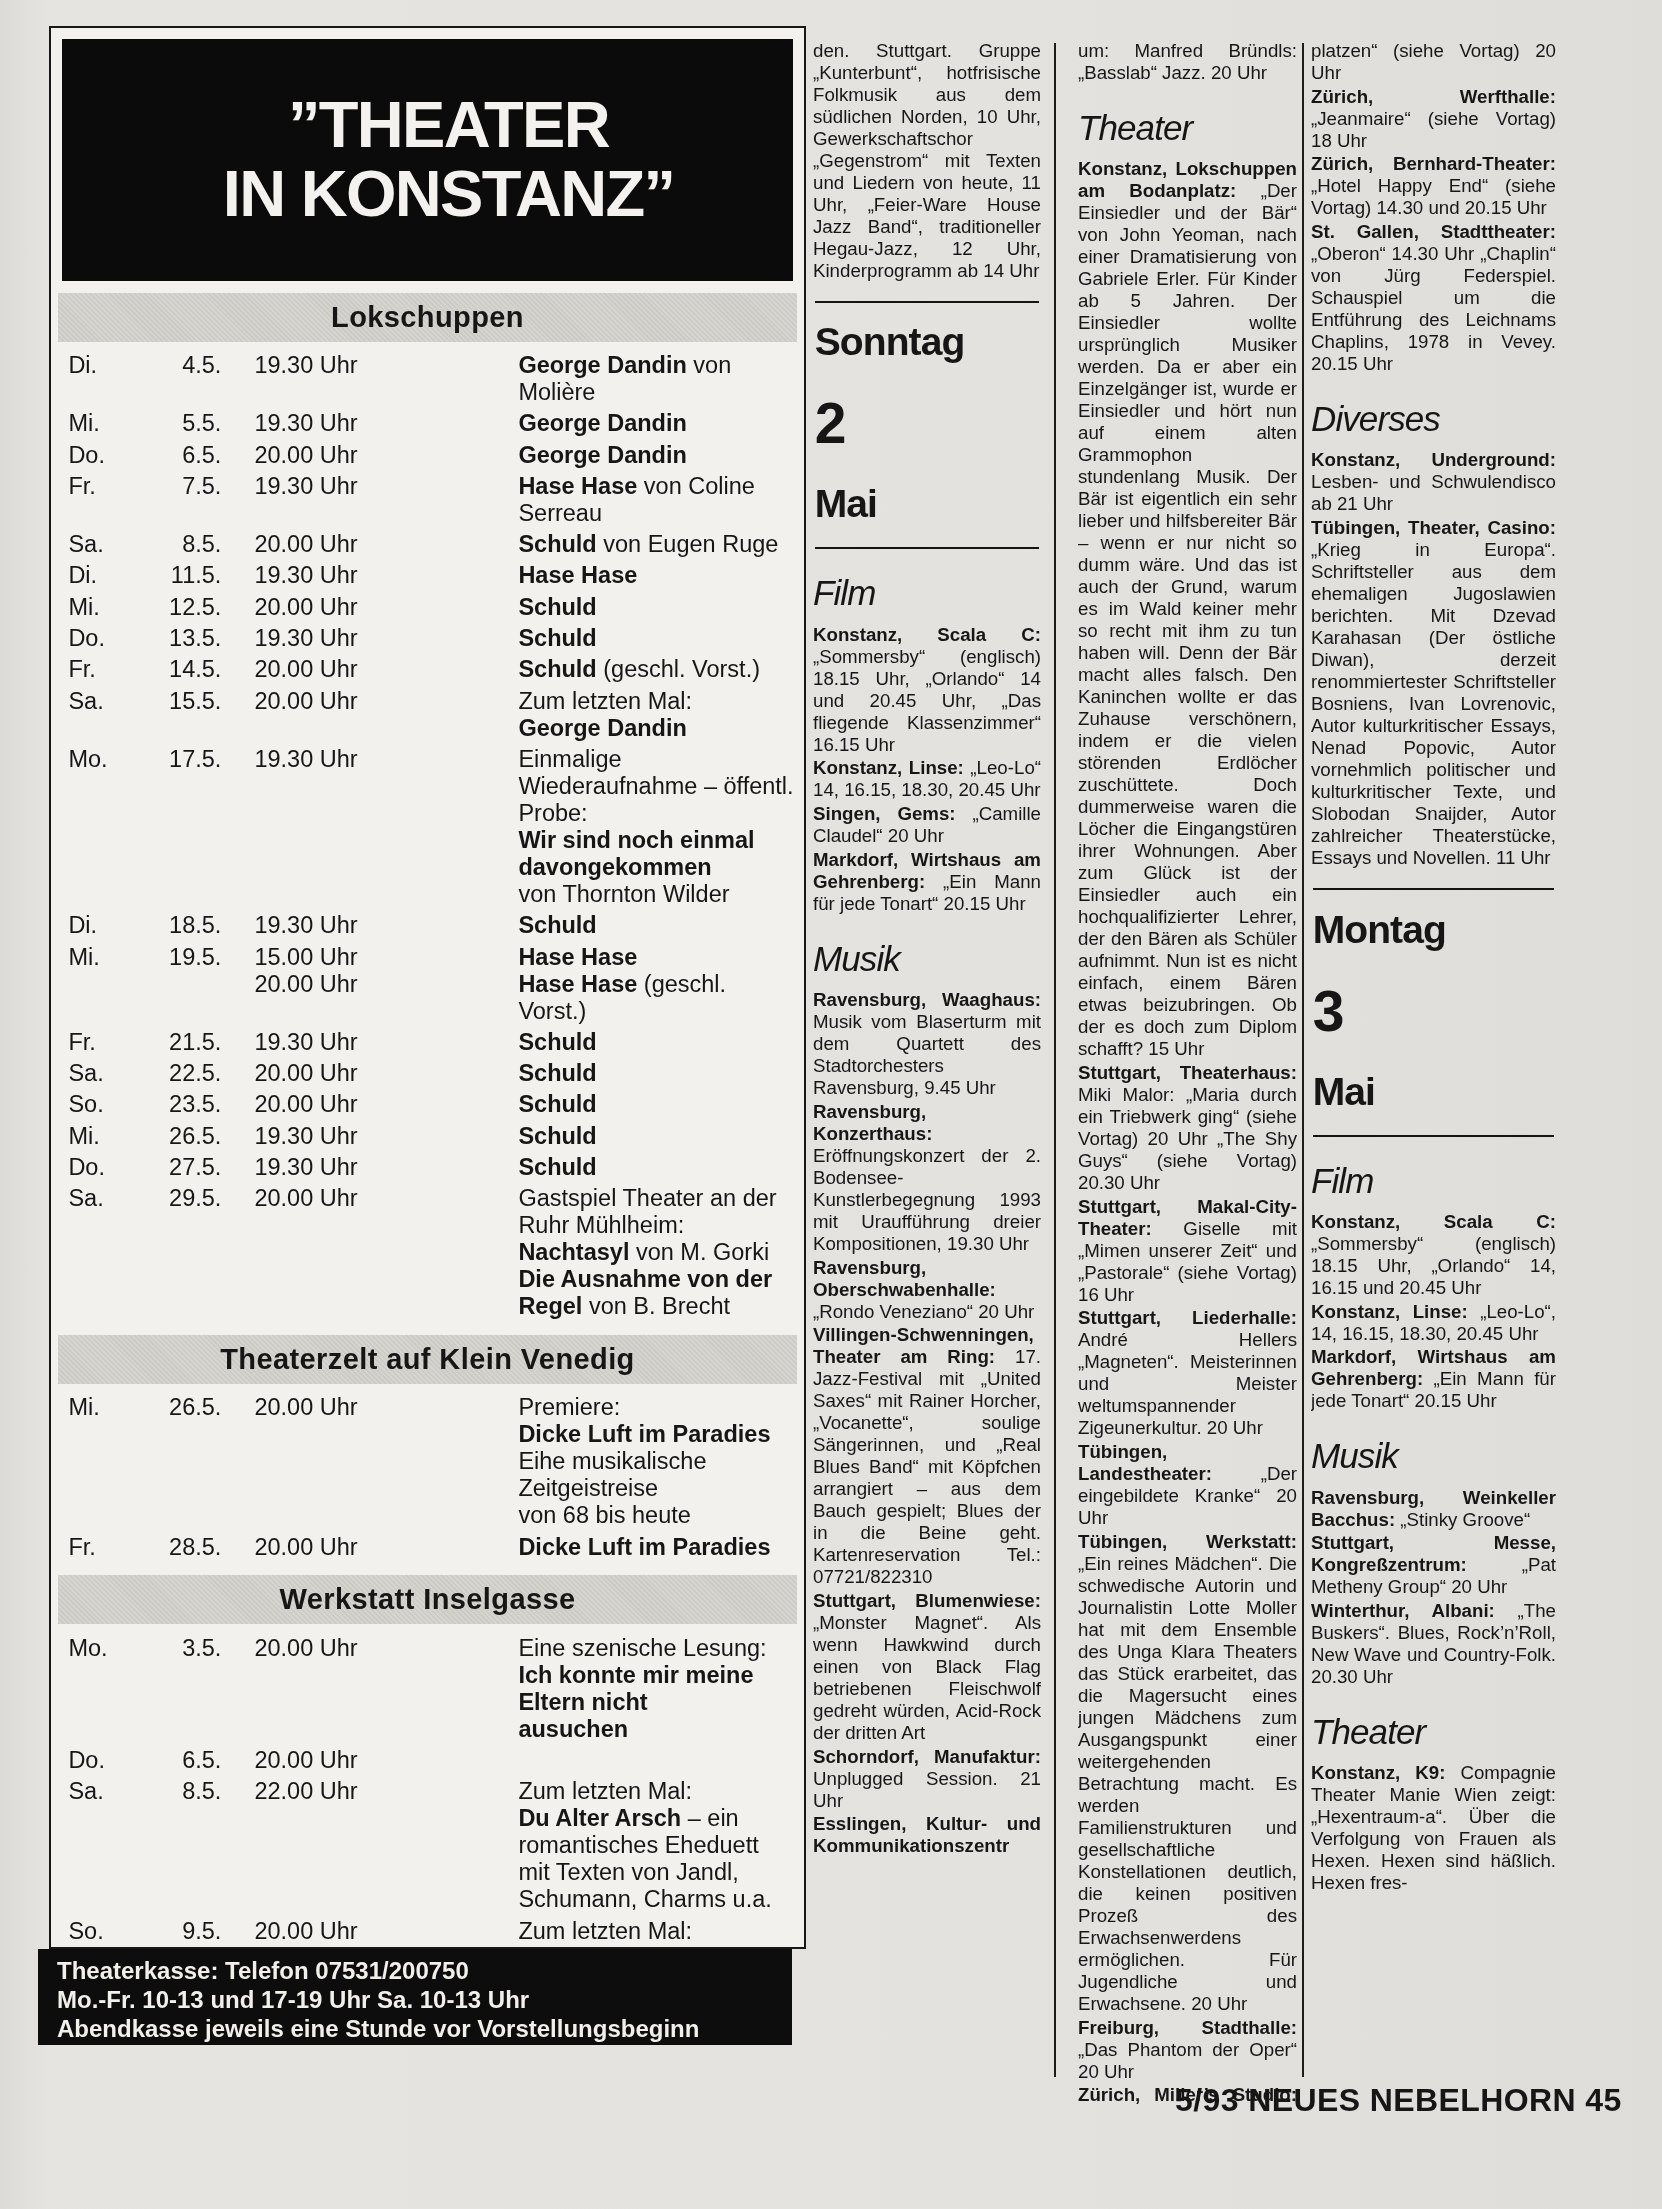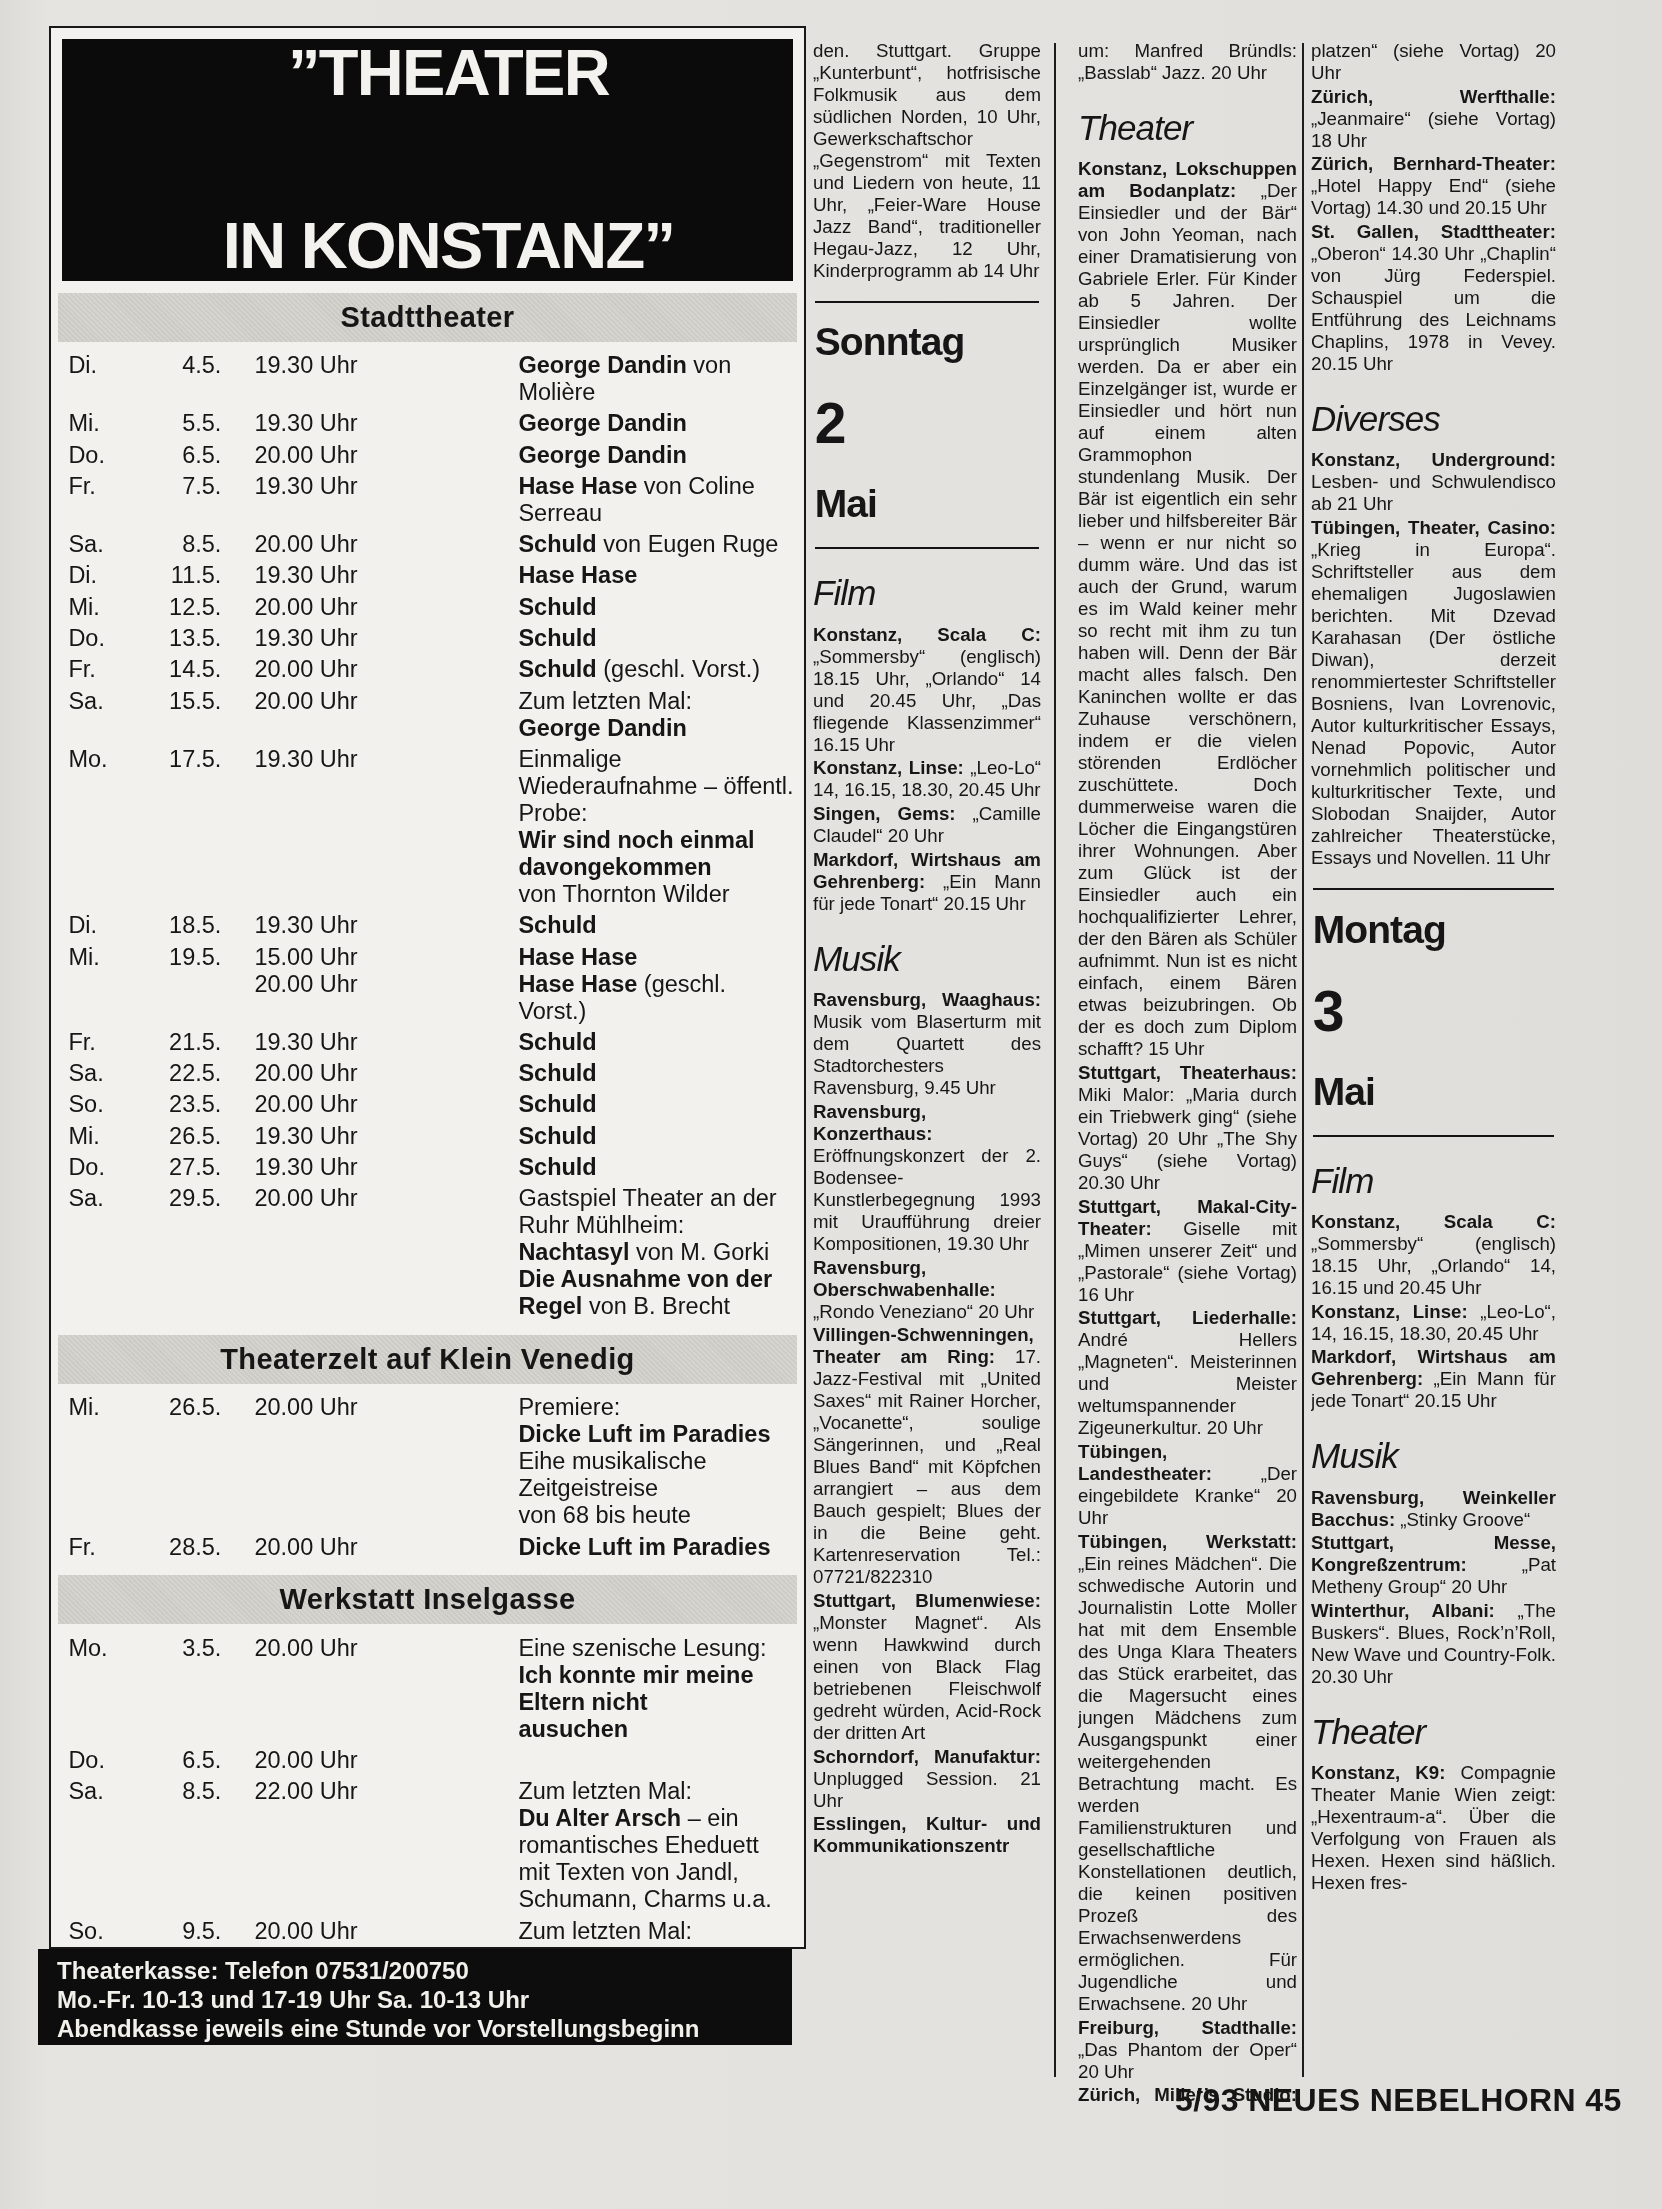--- a/index.html
+++ b/index.html
@@ -15,21 +15,21 @@
     background:linear-gradient(90deg,#dddbd7 0,#e6e4e0 3%,#e4e2de 60%,#dfddd9 100%);
     overflow:hidden;
   }
   
   .left-box{
     position:absolute;left:49px;top:26px;width:753px;height:1919px;
     border:2.6px solid #181818;background:#f3f1ed;overflow:hidden;
   }
   .banner{
     margin:11.3px;height:242px;background:#0b0b0b;color:#f4f2ee;
-    display:flex;flex-direction:column;align-items:center;justify-content:space-between;
+    display:flex;flex-direction:column;align-items:center;justify-content:center;
     padding-left:42px;
   }
   .banner .t1,.banner .t2{
     font-weight:700;font-size:65px;line-height:1.06;letter-spacing:-1.7px;
     white-space:nowrap;
   }
   .band{
     margin:8.7px 7px 5.2px 7px;height:49px;line-height:49px;text-align:center;
     font-weight:700;font-size:29px;letter-spacing:0.4px;
     background:#d6d4cf;
@@ -78,21 +78,21 @@
 <body>
 
 <div class="page">
 
   <section class="left-box">
     <div class="banner">
       <div class="t1">”THEATER</div>
       <div class="t2">IN KONSTANZ”</div>
     </div>
     <div id="left-sections">
-        <div class="band">Stadttheater</div>
+        <div class="band">Lokschuppen</div>
         <div class="rows">
           <div class="srow">
             <div class="c-day">Di.</div>
             <div class="c-date">4.5.</div>
             <div class="c-time">
               <div>19.30 Uhr</div>
             </div>
             <div class="c-title">
               <div><span class="bold">George Dandin</span> von Molière</div>
             </div>

